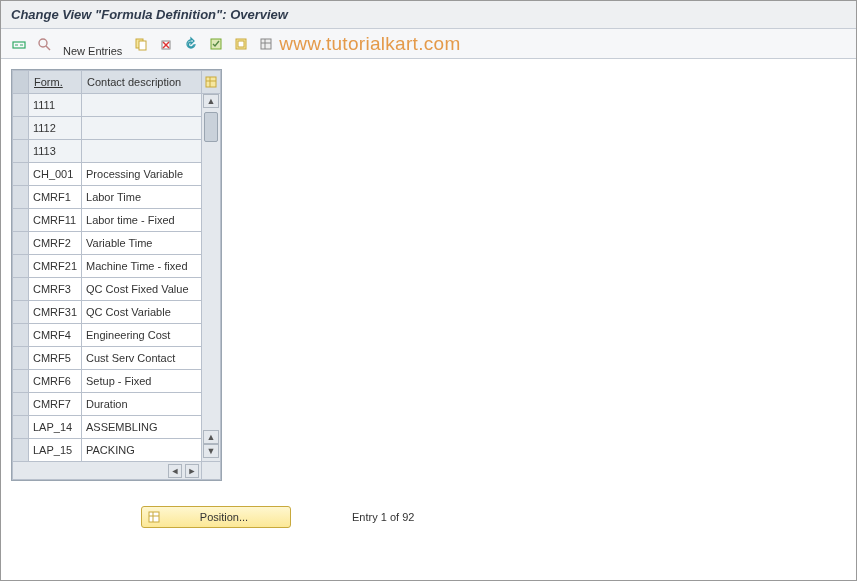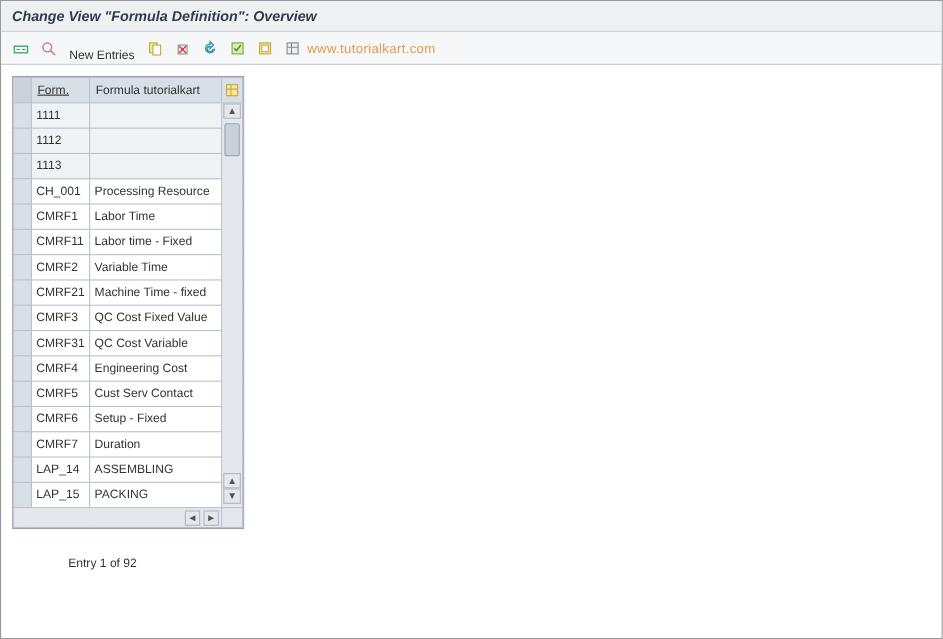--- a/index.html
+++ b/index.html
@@ -45,21 +45,21 @@
   }
   .tb-text {
     font-size: 11px;
     color: #333;
     padding: 0 4px;
     cursor: pointer;
     margin-top: 15px;
   }
   .watermark {
     color: #e49a4a;
-    font-size: 12px;
+    font-size: 19px;
     margin-left: -2px;
     letter-spacing: 0.3px;
   }
   .content {
     padding: 10px;
     position: relative;
   }
   .table-wrap {
     display: inline-block;
     border: 1px solid #9aa5b1;
@@ -240,21 +240,21 @@
   <span class="watermark">www.tutorialkart.com</span>
 </div>
 
 <div class="content">
   <div class="table-wrap">
     <table>
       <thead>
         <tr>
           <th class="sel-col blank-hdr"></th>
           <th class="form-col">Form.</th>
-          <th class="desc-col">Formula tutorialkart</th>
+          <th class="desc-col">Contact description</th>
           <th class="cfg-col grid-ico-head">
             <svg width="14" height="14">
                 <rect x="2" y="2" width="10" height="10" fill="#f6e7a0" stroke="#c9a93d"></rect>
                 <line x1="2" y1="6" x2="12" y2="6" stroke="#c9a93d"></line>
                 <line x1="6" y1="2" x2="6" y2="12" stroke="#c9a93d"></line>
               </svg>
           </th>
         </tr>
       </thead>
       <tbody id="table-body">
@@ -278,21 +278,21 @@
             <td class="desc-cell"></td>
           </tr>
           <tr class="row-editable">
             <td class="sel-cell"></td>
             <td class="form-cell">1113</td>
             <td class="desc-cell"></td>
           </tr>
           <tr>
             <td class="sel-cell"></td>
             <td class="form-cell">CH_001</td>
-            <td class="desc-cell">Processing Resource</td>
+            <td class="desc-cell">Processing Variable</td>
           </tr>
           <tr>
             <td class="sel-cell"></td>
             <td class="form-cell">CMRF1</td>
             <td class="desc-cell">Labor Time</td>
           </tr>
           <tr>
             <td class="sel-cell"></td>
             <td class="form-cell">CMRF11</td>
             <td class="desc-cell">Labor time - Fixed</td>
@@ -355,14 +355,24 @@
           <span class="sb-h">►</span>
         </td>
         <td></td>
       </tr>
     </tbody>
       </table>
   </div>
 </div>
 
 <div class="footer-area">
+  <div class="position-btn">
+    <span class="ico">
+      <svg width="14" height="14">
+          <rect x="2" y="2" width="10" height="10" fill="#fff" stroke="#c9a93d"></rect>
+          <line x1="2" y1="6" x2="12" y2="6" stroke="#c9a93d"></line>
+          <line x1="6" y1="2" x2="6" y2="12" stroke="#c9a93d"></line>
+        </svg>
+    </span>
+    <span style="flex:1; text-align:center;">Position...</span>
+  </div>
   <div class="entry-status">Entry 1 of 92</div>
 </div>
 
 </body></html>

